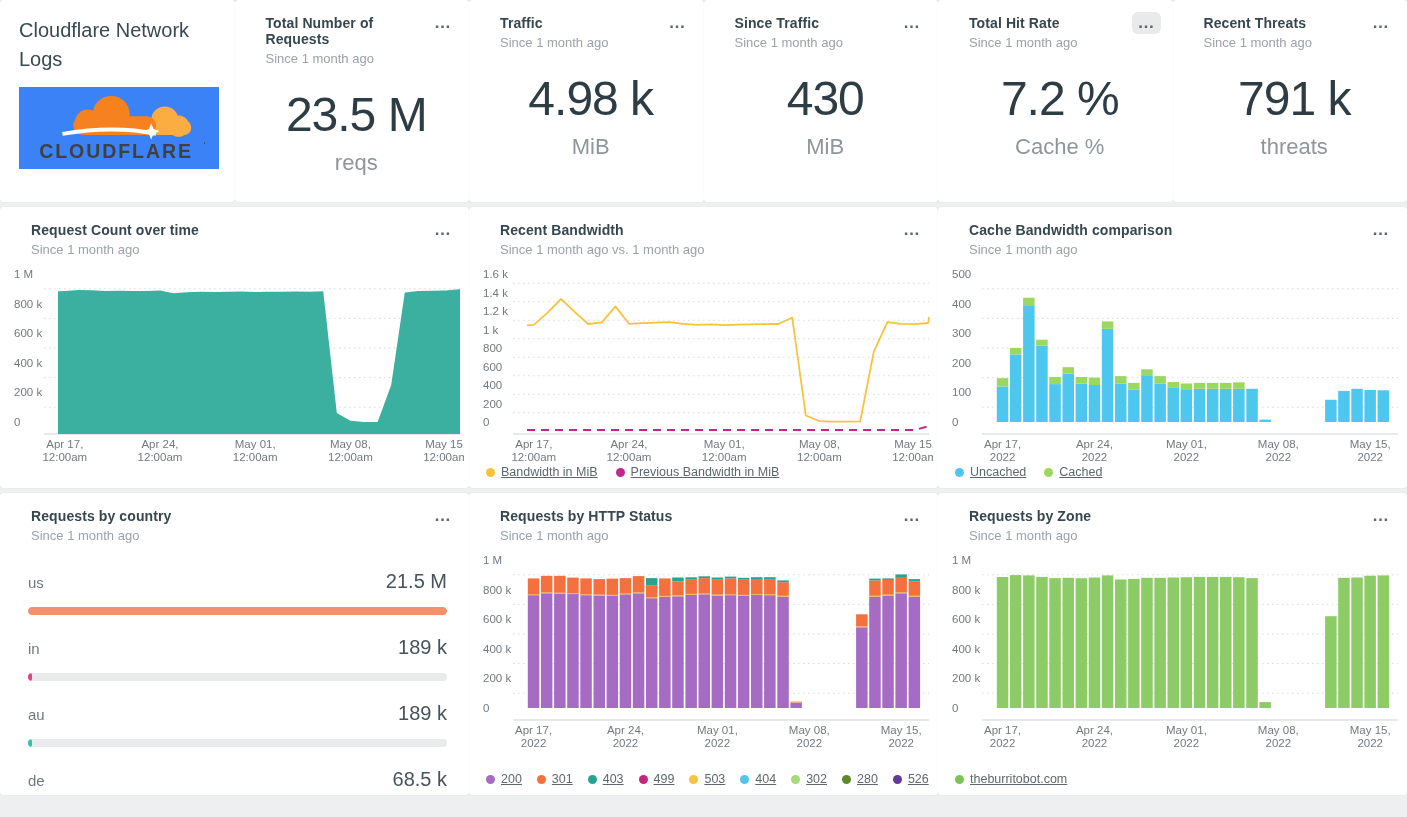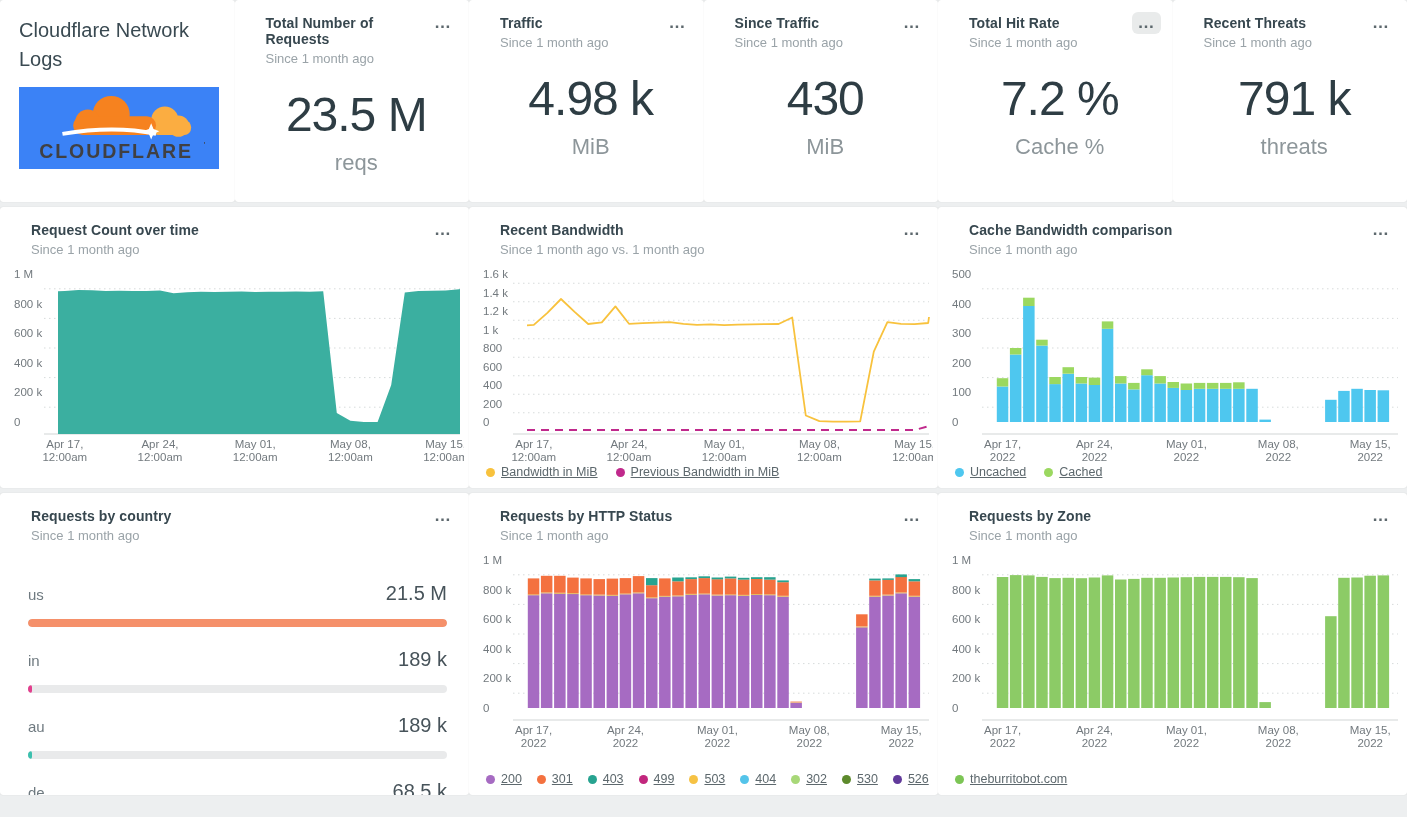--- a/index.html
+++ b/index.html
@@ -29,21 +29,21 @@
   .logo-box svg { width:196px; height:78px; }
   
   .chart-svg { position:absolute; left:0; top:57px; width:464px; height:205px; }
   .legend { position:absolute; left:17px; bottom:9px; display:flex; gap:18px;
     align-items:center; flex-wrap:nowrap; }
   .lg-item { display:flex; align-items:center; gap:6px; cursor:pointer; }
   .lg-dot { width:9px; height:9px; border-radius:50%; flex:0 0 auto; }
   .lg-label { font-size:12.5px; color:#5d686d; white-space:nowrap;text-decoration:underline; }
   
   .c-rows { position:absolute; top:73px; left:0; right:0; }
-  .c-row { margin:16px 22px 21px 28px; }
+  .c-row { margin:4px 22px 21px 28px; }
   .c-top { display:flex; justify-content:space-between; align-items:baseline; }
   .c-label { font-size:15px; color:#6f7a80; }
   .c-value { font-size:20px; color:#47535a; }
   .c-track { margin-top:14px; height:8px; background:#e9eaeb; border-radius:4px;
     overflow:hidden; position:relative; }
   .c-fill { position:absolute; left:0; top:0; bottom:0; border-radius:4px; }
   text { font-family:"Liberation Sans", sans-serif; }
 </style>
 </head>
 <body>
@@ -500,21 +500,21 @@
           <div class="lg-item">
             <span class="lg-dot" style="background: rgb(84, 196, 234);"></span>
             <span class="lg-label">404</span>
           </div>
           <div class="lg-item">
             <span class="lg-dot" style="background: rgb(168, 216, 120);"></span>
             <span class="lg-label">302</span>
           </div>
           <div class="lg-item">
             <span class="lg-dot" style="background: rgb(93, 138, 44);"></span>
-            <span class="lg-label">530</span>
+            <span class="lg-label">280</span>
           </div>
           <div class="lg-item">
             <span class="lg-dot" style="background: rgb(97, 58, 155);"></span>
             <span class="lg-label">526</span>
           </div>
         </div>
     </div>
 
     <div class="panel">
       <div class="p-head">

